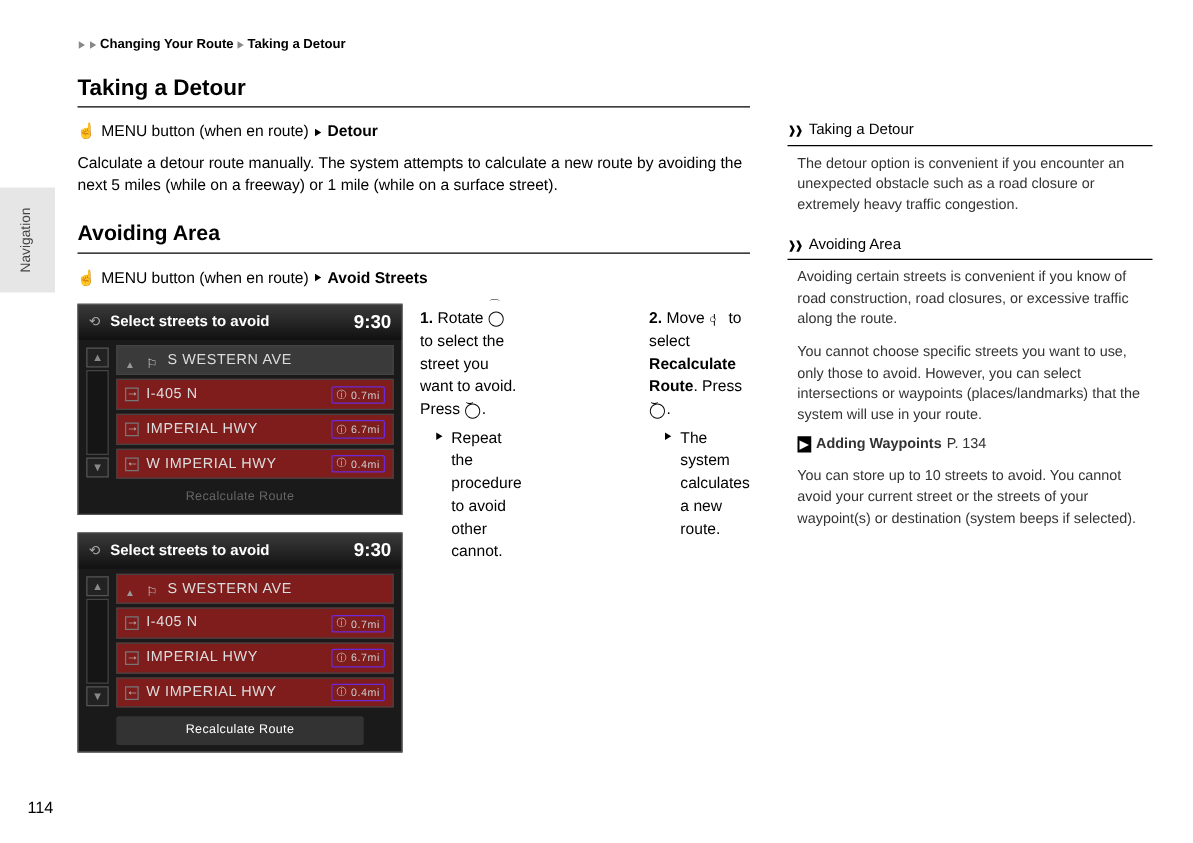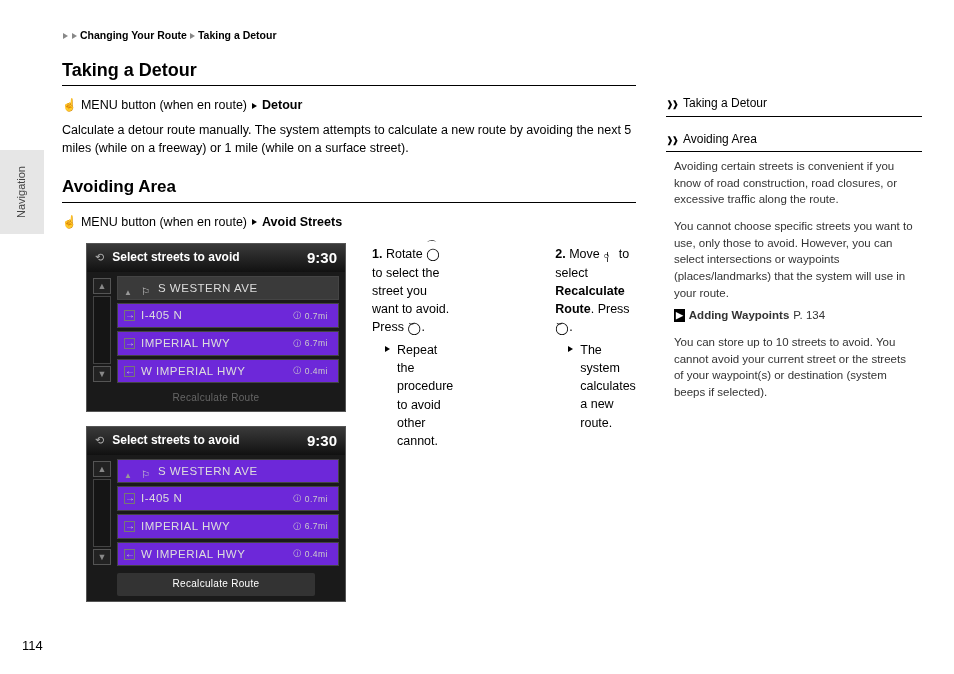--- a/index.html
+++ b/index.html
@@ -80,23 +80,22 @@
   }
   .icon-hand::before {
     content: "☝";
     font-size: 12px;
   }
   .plain { font-weight: 400; }
   .bold { font-weight: 700; }
   .desc { margin-bottom: 14px; }
   .split {
     display: flex;
-    gap: 26px;
+    gap: 14px;
     margin-top: 12px;
-    margin-left: 24px;
   }
   .shots { flex: 0 0 260px; display: flex; flex-direction: column; gap: 14px; }
   .instr-col { flex: 1; display: flex; flex-direction: row; gap: 102px; padding-top: 2px; }
   .step .sub {
     display: flex;
     align-items: flex-start;
     gap: 6px;
     margin-top: 4px;
     margin-left: 12px;
   }
@@ -113,21 +112,21 @@
     display: flex;
     justify-content: space-between;
     align-items: center;
     font-size: 12px;
   }
   .ss-hdr .ret::before { content: "⟲"; margin-right: 6px; color: #aaa; font-size: 11px; }
   .ss-hdr .time { font-weight: 700; font-size: 15px; color: #fff; }
   .ss-rows { padding: 4px 6px 2px 30px; position: relative; }
   .ss-row {
     border: 1px solid #444;
-    background: #6d28d9;
+    background: #7f1d1d;
     padding: 3px 6px;
     margin-bottom: 3px;
     display: flex;
     align-items: center;
     gap: 6px;
     font-size: 11.5px;
     letter-spacing: .5px;
   }
   .ss-row.hover { background: #3a3a3a; }
   .ss-row .rarrow {
@@ -379,20 +378,23 @@
     </div>
 
   </div>
 
   <div class="side-col">
     <div class="side-sec">
       <div class="side-hdr">
         <span class="dtri"></span>
         <span>Taking a Detour</span>
       </div>
+      <div class="side-body">
+        <p>The detour option is convenient if you encounter an unexpected obstacle such as a road closure or extremely heavy traffic congestion.</p>
+      </div>
     </div>
     <div class="side-sec">
       <div class="side-hdr">
         <span class="dtri"></span>
         <span>Avoiding Area</span>
       </div>
       <div class="side-body">
         <p>Avoiding certain streets is convenient if you know of road construction, road closures, or excessive traffic along the route.</p>
         <p>You cannot choose specific streets you want to use, only those to avoid. However, you can select intersections or waypoints (places/landmarks) that the system will use in your route.</p>
         <div class="ref-line">

